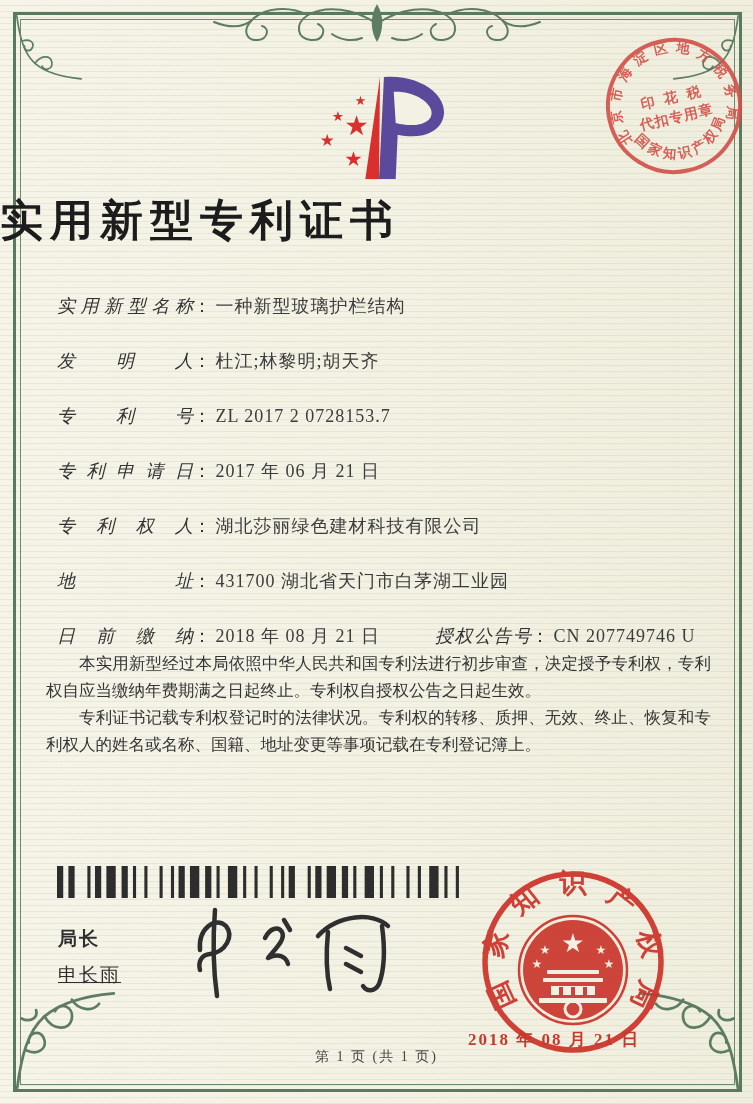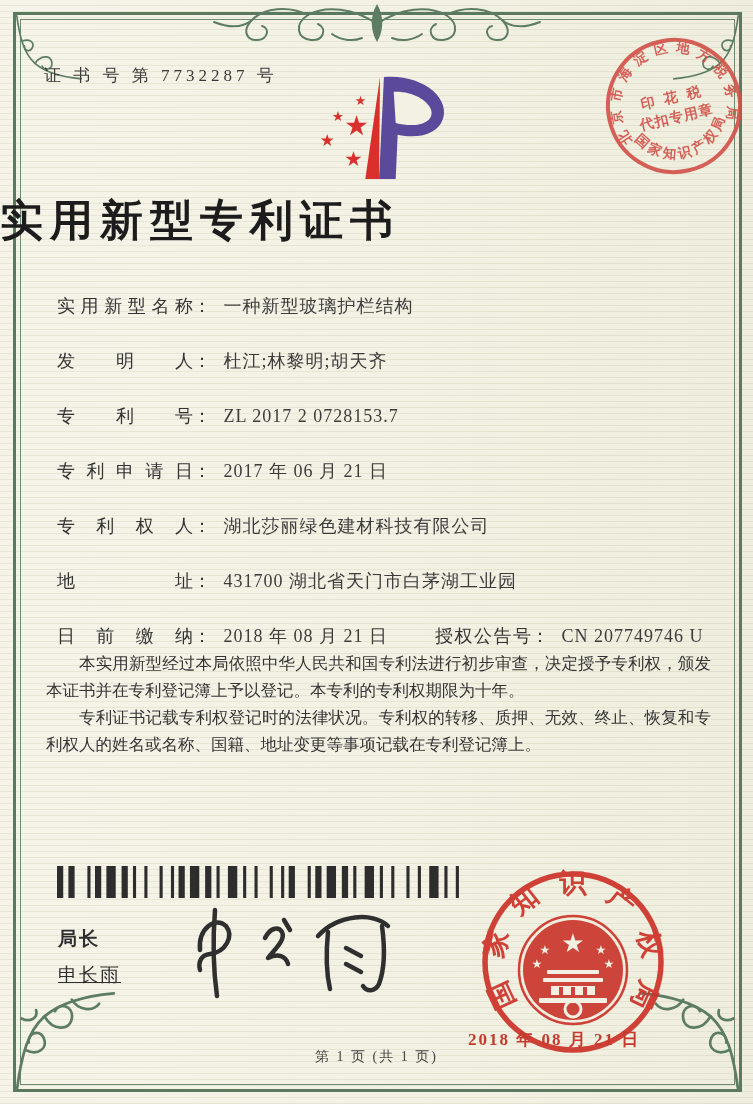--- a/index.html
+++ b/index.html
@@ -12,23 +12,23 @@
   }
   .frame-outer{position:absolute;left:13px;top:12px;right:11px;bottom:12px;border:3px solid #5a7a5f;pointer-events:none;}
   .frame-inner{position:absolute;left:20px;top:19px;right:18px;bottom:19px;border:1px solid #6d8a70;pointer-events:none;}
   .orn{position:absolute;pointer-events:none;}
   .cert-no{position:absolute;left:44px;top:64px;font-size:17px;letter-spacing:4px;color:#3a3a3a;}
   .logo{position:absolute;left:283px;top:72px;}
   .tax-stamp{position:absolute;left:598px;top:30px;transform:rotate(-13deg);opacity:.9;}
   .title{position:absolute;left:0;right:0;top:192px;text-align:left;font-size:43px;font-weight:700;letter-spacing:7px;color:#1c1c1c;}
   .fields{position:absolute;left:57px;right:40px;top:294px;font-size:18px;}
   .frow{position:relative;height:27px;margin-bottom:28px;white-space:nowrap;}
-  .flabel{display:inline-block;width:136px;text-align:justify;text-align-last:justify;color:#333;}
+  .flabel{display:inline-block;width:136px;text-align:justify;text-align-last:justify;color:#333;font-style:italic;}
   .fcolon{color:#333;}
-  .fvalue{margin-left:8px;color:#3c3c3c;letter-spacing:1px;}
+  .fvalue{color:#3c3c3c;letter-spacing:1px;}
   .fpair-right{position:absolute;left:378px;top:0;}
   .fpair-right .flabel{width:96px;}
   .paras{position:absolute;left:46px;right:42px;top:650px;font-size:16.5px;line-height:27px;text-align:justify;color:#343434;}
   .paras p{margin:0;text-indent:2em;}
   .barcode{position:absolute;left:57px;top:866px;}
   .barcode svg rect{fill:#2d2d2d;}
   .sig-role{position:absolute;left:58px;top:926px;font-size:19px;letter-spacing:2px;font-weight:bold;}
   .sig-name{position:absolute;left:58px;top:962px;font-size:19px;letter-spacing:2px;text-decoration:underline;}
   .signature{position:absolute;left:168px;top:896px;}
   .seal{position:absolute;left:477px;top:866px;opacity:.93;}
@@ -81,21 +81,20 @@
   <svg class="orn" style="right:11px;bottom:12px;transform:scale(-1,-1);" width="105" height="105" viewBox="0 0 100 100">
     <g class="green-stroke" stroke-width="2.6">
       <path d="M4,4 C8,34 14,58 30,72 C46,86 74,92 96,94"></path>
       <path d="M30,72 C38,58 54,58 56,70 C58,82 44,86 40,77"></path>
       <path d="M12,40 C24,34 34,42 29,52 C25,60 14,56 15,47"></path>
       <path d="M56,88 C62,78 76,76 82,84"></path>
       <path d="M8,70 C16,66 24,70 22,78"></path>
     </g>
   </svg>
 
-  <div class="cert-no">证 书 号 第 7732287 号</div>
 
   <svg class="tax-stamp" width="152" height="152" viewBox="0 0 152 152">
     <circle cx="76" cy="76" r="66" fill="none" stroke="#d25048" stroke-width="4"></circle>
     <g font-weight="700" fill="#d25048" font-family="serif">
         <text x="25.256598477560942" y="94.46908773958612" font-size="13.5" text-anchor="middle" transform="rotate(-110 25.256598477560942 94.46908773958612)">北</text>
         <text x="22.032895340968828" y="74.11542717806496" font-size="13.5" text-anchor="middle" transform="rotate(-88 22.032895340968828 74.11542717806496)">京</text>
         <text x="26.66854528729956" y="54.036221273906776" font-size="13.5" text-anchor="middle" transform="rotate(-66 26.66854528729956 54.036221273906776)">市</text>
         <text x="38.48844799521416" y="37.15565078171282" font-size="13.5" text-anchor="middle" transform="rotate(-44 38.48844799521416 37.15565078171282)">海</text>
         <text x="55.77124395554075" y="25.93207185339348" font-size="13.5" text-anchor="middle" transform="rotate(-22 55.77124395554075 25.93207185339348)">淀</text>
         <text x="76" y="22" font-size="13.5" text-anchor="middle" transform="rotate(0 76 22)">区</text>
@@ -162,21 +161,21 @@
       <span class="flabel">日前缴纳</span><span class="fcolon">：</span>
       <span class="fvalue">2018 年 08 月 21 日</span>
       <span class="fpair-right">
         <span class="flabel">授权公告号</span><span class="fcolon">：</span>
         <span class="fvalue">CN 207749746 U</span>
       </span>
     </div>
   </div>
 
   <div class="paras">
-    <p>本实用新型经过本局依照中华人民共和国专利法进行初步审查，决定授予专利权，颁发本证书并在专利登记簿上予以登记。本专利的专利权期限为十年。</p>
+    <p>本实用新型经过本局依照中华人民共和国专利法进行初步审查，决定授予专利权，专利权自应当缴纳年费期满之日起终止。专利权自授权公告之日起生效。</p>
     <p>专利证书记载专利权登记时的法律状况。专利权的转移、质押、无效、终止、恢复和专利权人的姓名或名称、国籍、地址变更等事项记载在专利登记簿上。</p>
   </div>
 
   <div class="barcode">
     <svg width="414" height="32" viewBox="0 0 414 32">
         <rect x="0.00" y="0" width="6.23" height="32"></rect>
         <rect x="11.39" y="0" width="6.23" height="32"></rect>
         <rect x="30.39" y="0" width="3.11" height="32"></rect>
         <rect x="37.98" y="0" width="6.23" height="32"></rect>
         <rect x="49.38" y="0" width="9.34" height="32"></rect>

